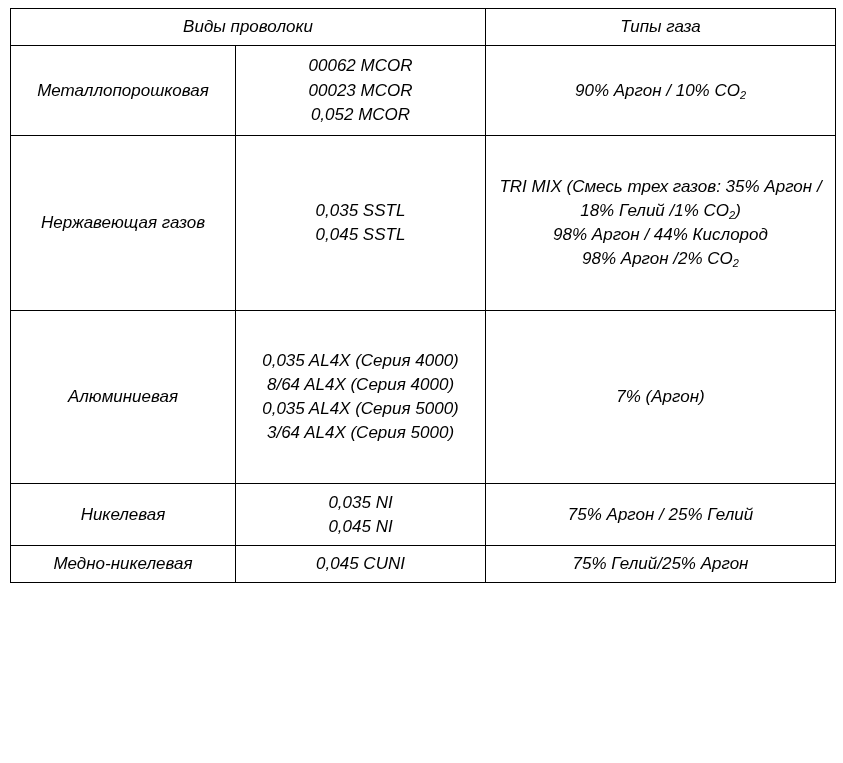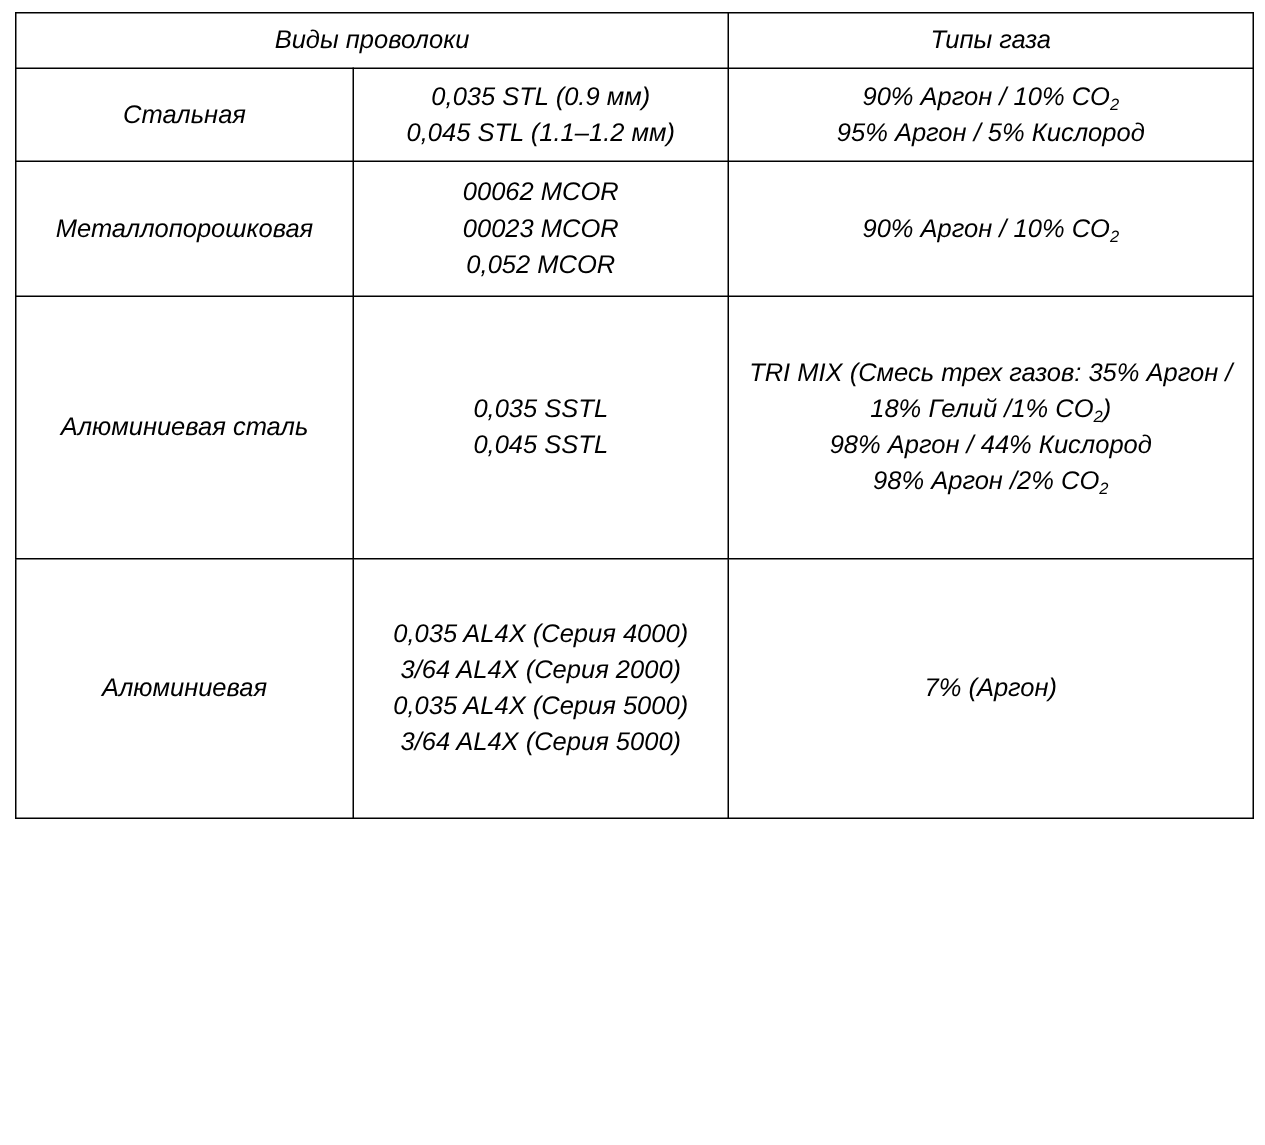--- a/index.html
+++ b/index.html
@@ -62,68 +62,76 @@
       <col class="c-type">
       <col class="c-wire">
       <col class="c-gas">
     </colgroup>
     <tbody>
       <tr class="row-header">
         <td colspan="2">Виды проволоки</td>
         <td>Типы газа</td>
       </tr>
 
-      <tr style="height:62px">
-        <td>Стальная</td>
-        <td class="cell-lines">
-          <div>0,035 STL (0.9 мм)</div>
-          <div>0,045 STL (1.1–1.2 мм)</div>
-        </td>
-        <td class="cell-lines">
-          <div>90% Аргон / 10% CO<sub>2</sub></div>
-          <div>95% Аргон / 5% Кислород</div>
-        </td>
-      </tr>
 
       <tr style="height:90px">
         <td>Металлопорошковая</td>
         <td class="cell-lines">
           <div>00062 MCOR</div>
           <div>00023 MCOR</div>
           <div>0,052 MCOR</div>
         </td>
         <td class="cell-lines">
           <div>90% Аргон / 10% CO<sub>2</sub></div>
         </td>
       </tr>
 
       <tr style="height:175px">
-        <td>Алюминиевая сталь</td>
+        <td>Нержавеющая газов</td>
         <td class="cell-lines">
           <div>0,035 SSTL</div>
           <div>0,045 SSTL</div>
         </td>
         <td class="cell-lines wrap">
           <div>TRI MIX (Смесь трех газов: 35% Аргон /</div>
           <div>18% Гелий /1% CO<sub>2</sub>)</div>
           <div>98% Аргон / 44% Кислород</div>
           <div>98% Аргон /2% CO<sub>2</sub></div>
         </td>
       </tr>
 
       <tr style="height:173px">
         <td>Алюминиевая</td>
         <td class="cell-lines">
           <div>0,035 AL4X (Серия 4000)</div>
-          <div>3/64 AL4X (Серия 2000)</div>
+          <div>8/64 AL4X (Серия 4000)</div>
           <div>0,035 AL4X (Серия 5000)</div>
           <div>3/64 AL4X (Серия 5000)</div>
         </td>
         <td class="cell-lines">
           <div>7% (Аргон)</div>
         </td>
       </tr>
 
+      <tr style="height:62px">
+        <td>Никелевая</td>
+        <td class="cell-lines">
+          <div>0,035 NI</div>
+          <div>0,045 NI</div>
+        </td>
+        <td class="cell-lines">
+          <div>75% Аргон / 25% Гелий</div>
+        </td>
+      </tr>
 
 
+      <tr style="height:37px">
+        <td>Медно-никелевая</td>
+        <td class="cell-lines">
+          <div>0,045 CUNI</div>
+        </td>
+        <td class="cell-lines">
+          <div>75% Гелий/25% Аргон</div>
+        </td>
+      </tr>
     </tbody>
   </table>
 </div>
 
 </body></html>

